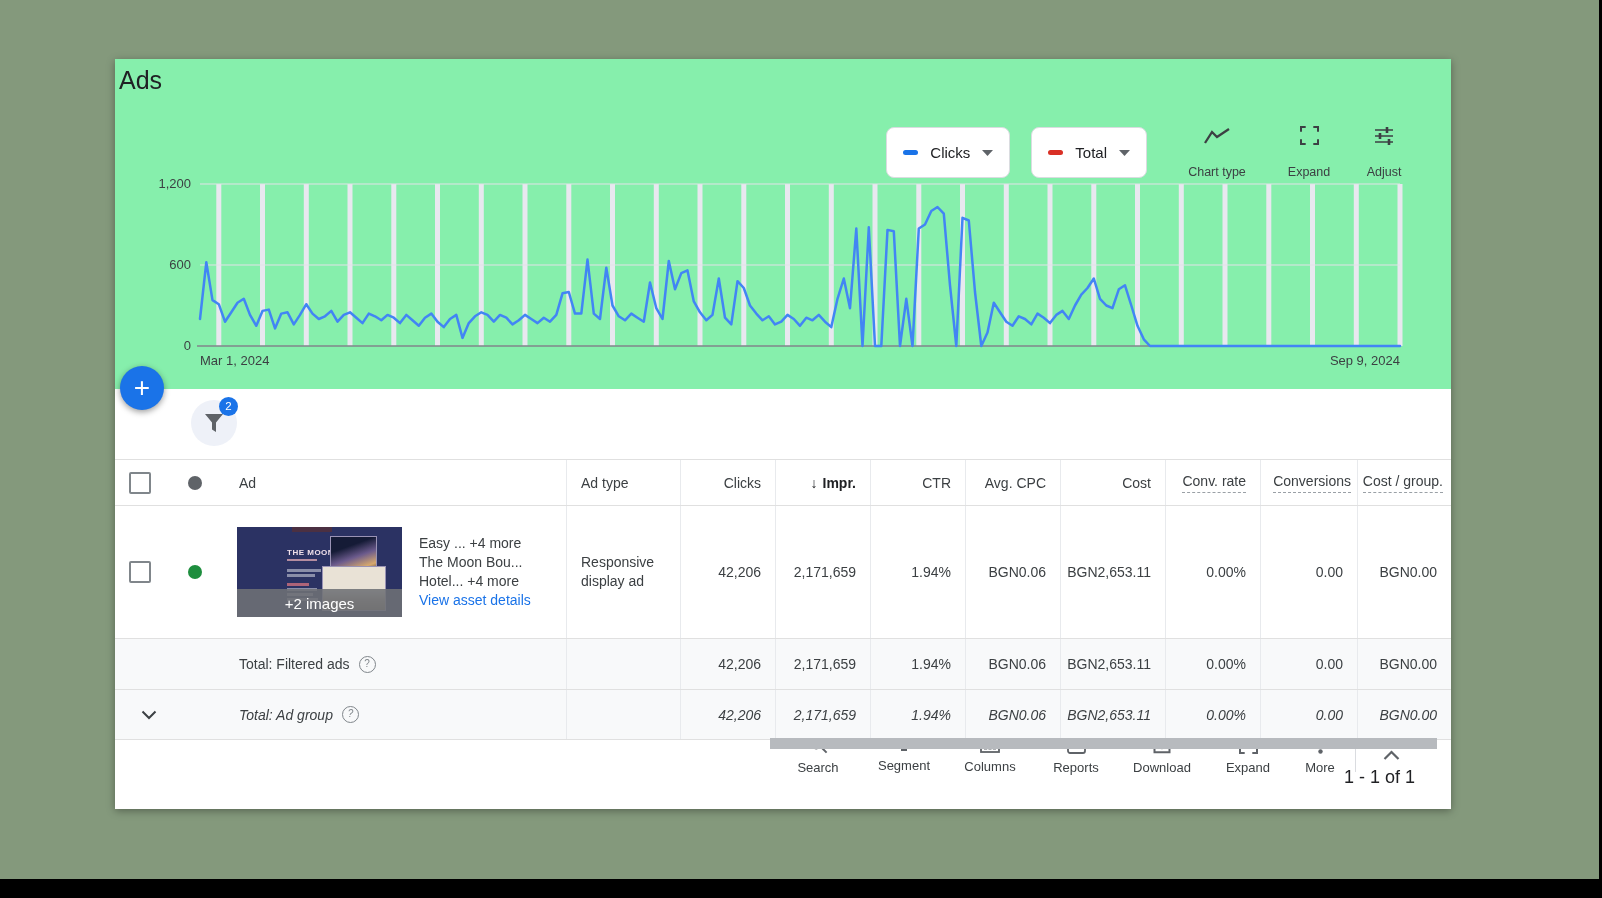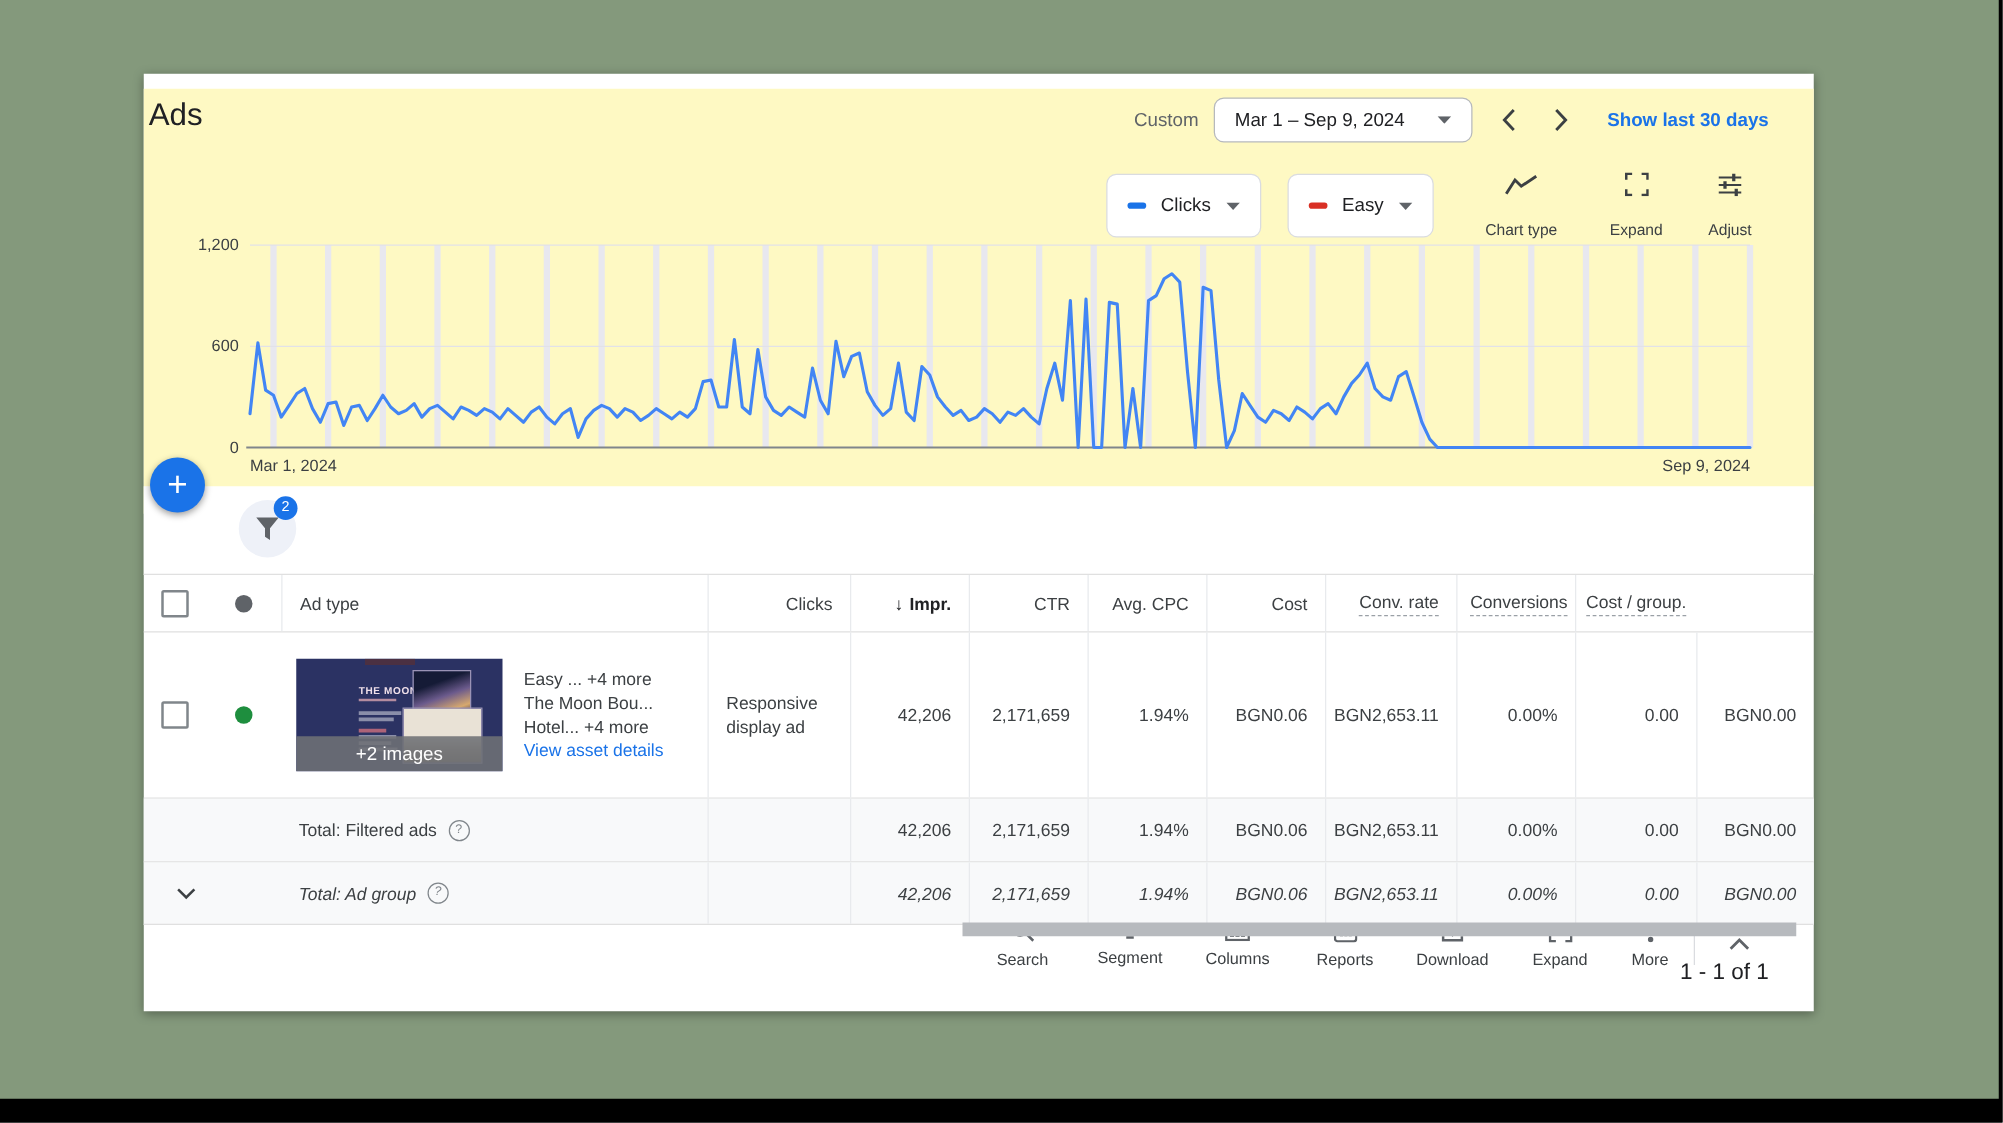--- a/index.html
+++ b/index.html
@@ -1,21 +1,21 @@
 <!DOCTYPE html>
 <html><head>
 <meta charset="utf-8">
 <style>
   html,body{margin:0;padding:0;background:#000;width:1602px;height:898px;overflow:hidden;
     font-family:"Liberation Sans",sans-serif;-webkit-font-smoothing:antialiased;}
   .backdrop{position:absolute;left:0;top:0;width:1599px;height:879px;background:#84997c;}
   .window{position:absolute;left:115px;top:59px;width:1336px;height:750px;background:#fff;
     box-shadow:0 2px 8px rgba(0,0,0,.35);}
   
-  .chart-section{position:absolute;left:0;top:12px;width:1336px;height:340px;background:#fef9c3;}
+  .chart-section{position:absolute;left:0;top:0;width:1336px;height:340px;background:#86efac;}
   .page-title{position:absolute;left:4px;top:7px;font-size:25px;color:#202124;}
   .date-bar{position:absolute;top:6px;right:36px;height:38px;display:flex;align-items:center;}
   .custom-label{font-size:15px;color:#5f6368;margin-right:12px;}
   .date-btn{height:36px;display:flex;align-items:center;gap:26px;padding:0 16px;background:#fff;
     border:1px solid #b6b9bd;border-radius:8px;font-size:15px;color:#202124;cursor:pointer;}
   .nav-chevs{display:flex;align-items:center;gap:30px;margin:0 30px 0 22px;}
   .nav-chev{background:none;border:none;padding:0;cursor:pointer;display:flex;}
   .show-last{font-size:15px;font-weight:bold;color:#1a73e8;text-decoration:none;}
   .chart-ctrl{position:absolute;top:66px;right:36px;display:flex;align-items:center;}
   .metric-btn{height:51px;display:flex;align-items:center;gap:12px;padding:0 16px;margin-left:21px;
@@ -96,54 +96,32 @@
 </head>
 <body>
 
 <div class="backdrop"></div>
 
 <div class="window">
 
   <div class="chart-section">
     <div class="page-title">Ads</div>
 
-    <div class="date-bar">
-      <span class="custom-label">Custom</span>
-      <button class="date-btn">
-        <span>Mar 1 – Sep 9, 2024</span>
-        <svg width="11" height="6" viewBox="0 0 11 6">
-            <path d="M0 0l5.5 6L11 0z" fill="#5f6368"></path>
-          </svg>
-      </button>
-      <span class="nav-chevs">
-        <button class="nav-chev">
-          <svg width="13" height="20" viewBox="0 0 13 20">
-              <path d="M11 2L3.5 10 11 18" stroke="#3c4043" stroke-width="2.3" fill="none"></path>
-            </svg>
-        </button>
-        <button class="nav-chev">
-          <svg width="13" height="20" viewBox="0 0 13 20">
-              <path d="M2 2l7.5 8L2 18" stroke="#3c4043" stroke-width="2.3" fill="none"></path>
-            </svg>
-        </button>
-      </span>
-      <a class="show-last">Show last 30 days</a>
-    </div>
 
     <div class="chart-ctrl">
       <button class="metric-btn">
         <span class="dash dash-blue"></span>
         <span>Clicks</span>
         <svg width="11" height="6" viewBox="0 0 11 6">
             <path d="M0 0l5.5 6L11 0z" fill="#5f6368"></path>
           </svg>
       </button>
       <button class="metric-btn">
         <span class="dash dash-red"></span>
-        <span>Easy</span>
+        <span>Total</span>
         <svg width="11" height="6" viewBox="0 0 11 6">
             <path d="M0 0l5.5 6L11 0z" fill="#5f6368"></path>
           </svg>
       </button>
       <button class="icon-btn" style="margin-left:22px;">
         <svg width="28" height="18" viewBox="0 0 28 18">
             <polyline points="2,16 9,5 14,10 26,2" stroke="#3c4043" stroke-width="2.3" fill="none"></polyline>
           </svg>
         <span class="lbl">Chart type</span>
       </button>
@@ -280,20 +258,23 @@
 
   <div class="table">
 
     <div class="trow thead">
       <div>
           <span class="checkbox"></span>
         </div>
       <div class="cell-center">
           <span class="dot dot-gray"></span>
         </div>
+      <div style="padding-left:14px;">
+          <span class="hlbl">Ad</span>
+        </div>
       <div class="sep" style="padding-left:14px;">
           <span class="hlbl">Ad type</span>
         </div>
       <div class="num sep">
           <span class="hlbl">Clicks</span>
         </div>
       <div class="num sep impr-h">
         <span>↓</span>
         <span>Impr.</span>
       </div>

